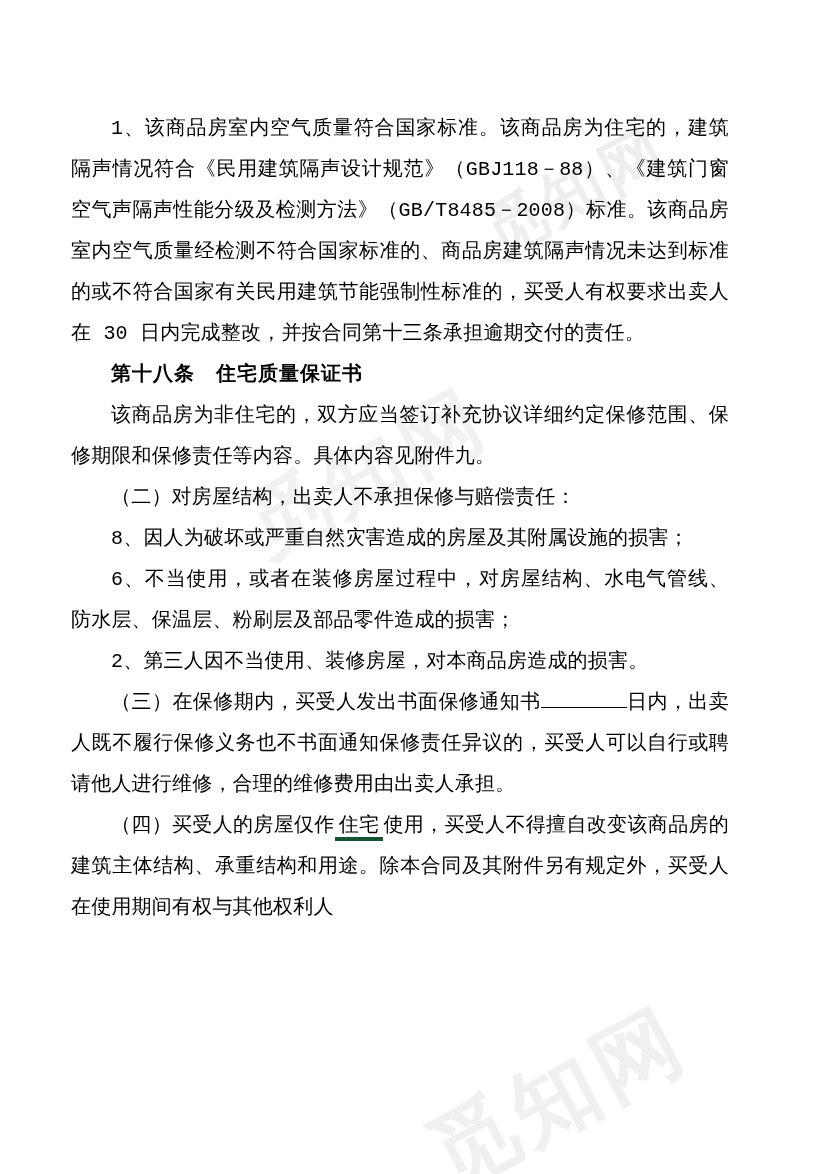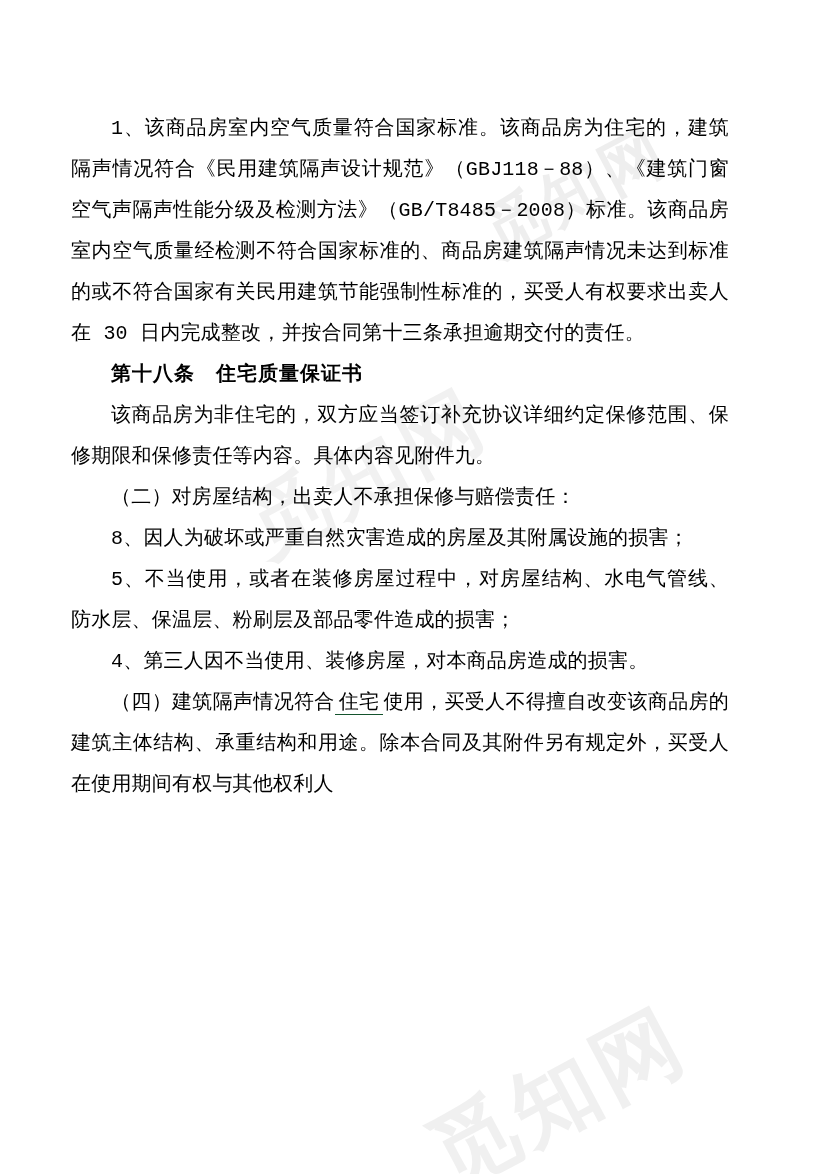--- a/index.html
+++ b/index.html
@@ -38,21 +38,21 @@
     letter-spacing: 1px;
   }
   .blank-line {
     display: inline-block;
     border-bottom: 1px solid #000;
     min-width: 86px;
     height: 1em;
     vertical-align: baseline;
   }
   .underline-val {
-    border-bottom: 1px solid #14532d;
+    border-bottom: 4px solid #14532d;
     padding: 0 4px;
   }
   
   .watermark {
     position: absolute;
     pointer-events: none;
     color: rgba(120,120,120,0.13);
     font-family: "Liberation Serif", "DejaVu Serif", serif;
     font-weight: bold;
     white-space: nowrap;
@@ -95,22 +95,23 @@
 
     <p class="heading">第十八条　住宅质量保证书</p>
 
 
     <p>该商品房为非住宅的，双方应当签订补充协议详细约定保修范围、保修期限和保修责任等内容。具体内容见附件九。</p>
 
     <p>（二）对房屋结构，出卖人不承担保修与赔偿责任：</p>
 
     <p>8、因人为破坏或严重自然灾害造成的房屋及其附属设施的损害；</p>
 
-    <p>5、不当使用，或者在装修房屋过程中，对房屋结构、水电气管线、防水层、保温层、粉刷层及部品零件造成的损害；</p>
+    <p>6、不当使用，或者在装修房屋过程中，对房屋结构、水电气管线、防水层、保温层、粉刷层及部品零件造成的损害；</p>
 
-    <p>4、第三人因不当使用、装修房屋，对本商品房造成的损害。</p>
+    <p>2、第三人因不当使用、装修房屋，对本商品房造成的损害。</p>
+
+    <p><span>（三）在保修期内，买受人发出书面保修通知书</span><span class="blank-line"></span><span>日内，出卖人既不履行保修义务也不书面通知保修责任异议的，买受人可以自行或聘请他人进行维修，合理的维修费用由出卖人承担。</span></p>
 
 
-
-    <p><span>（四）建筑隔声情况符合</span><span class="underline-val">住宅</span><span>使用，买受人不得擅自改变该商品房的建筑主体结构、承重结构和用途。除本合同及其附件另有规定外，买受人在使用期间有权与其他权利人</span></p>
+    <p><span>（四）买受人的房屋仅作</span><span class="underline-val">住宅</span><span>使用，买受人不得擅自改变该商品房的建筑主体结构、承重结构和用途。除本合同及其附件另有规定外，买受人在使用期间有权与其他权利人</span></p>
 
   </div>
 </div>
 
 </body></html>

